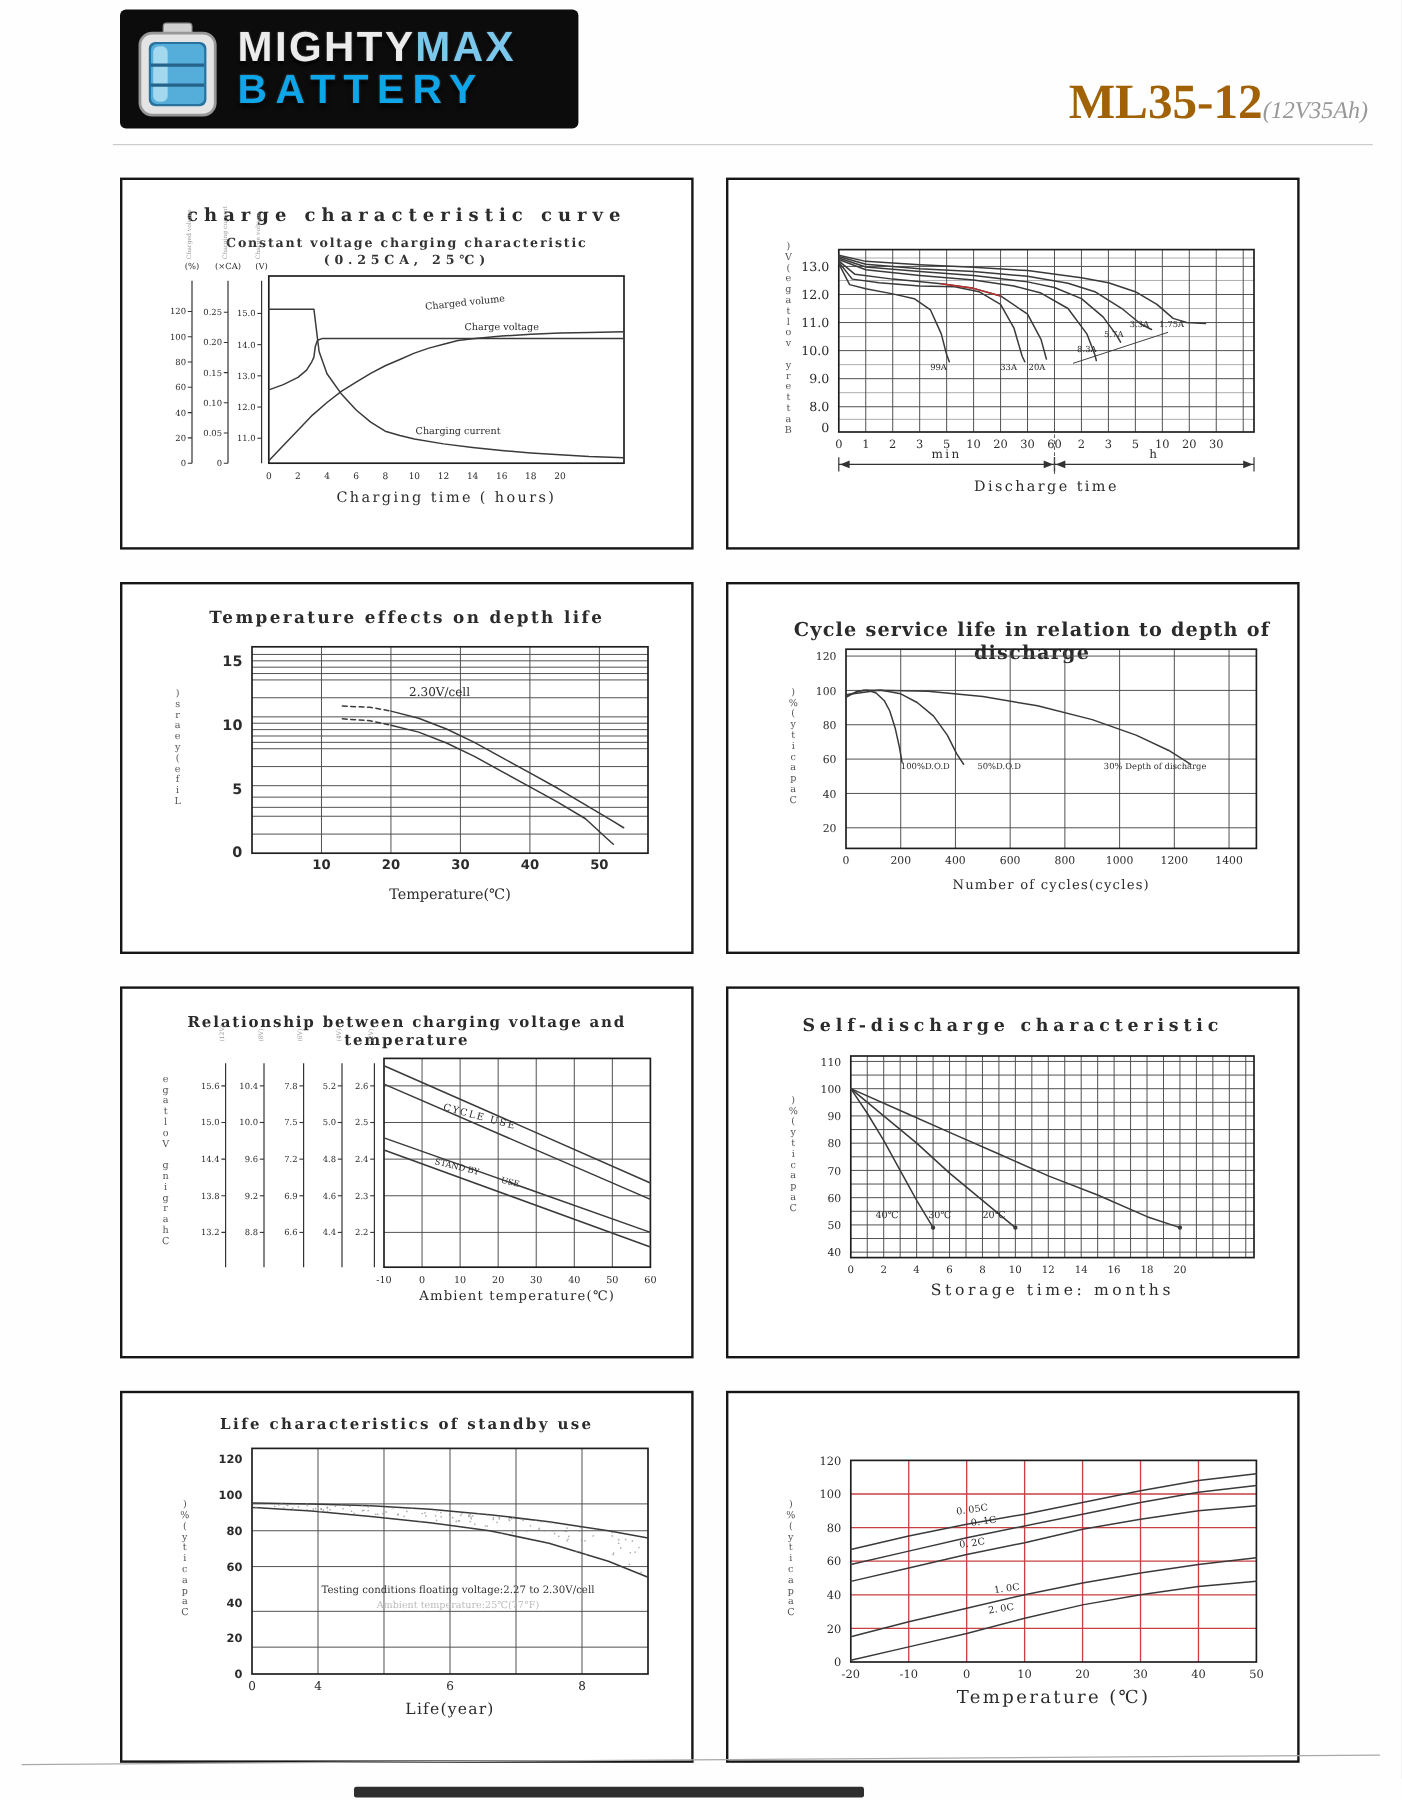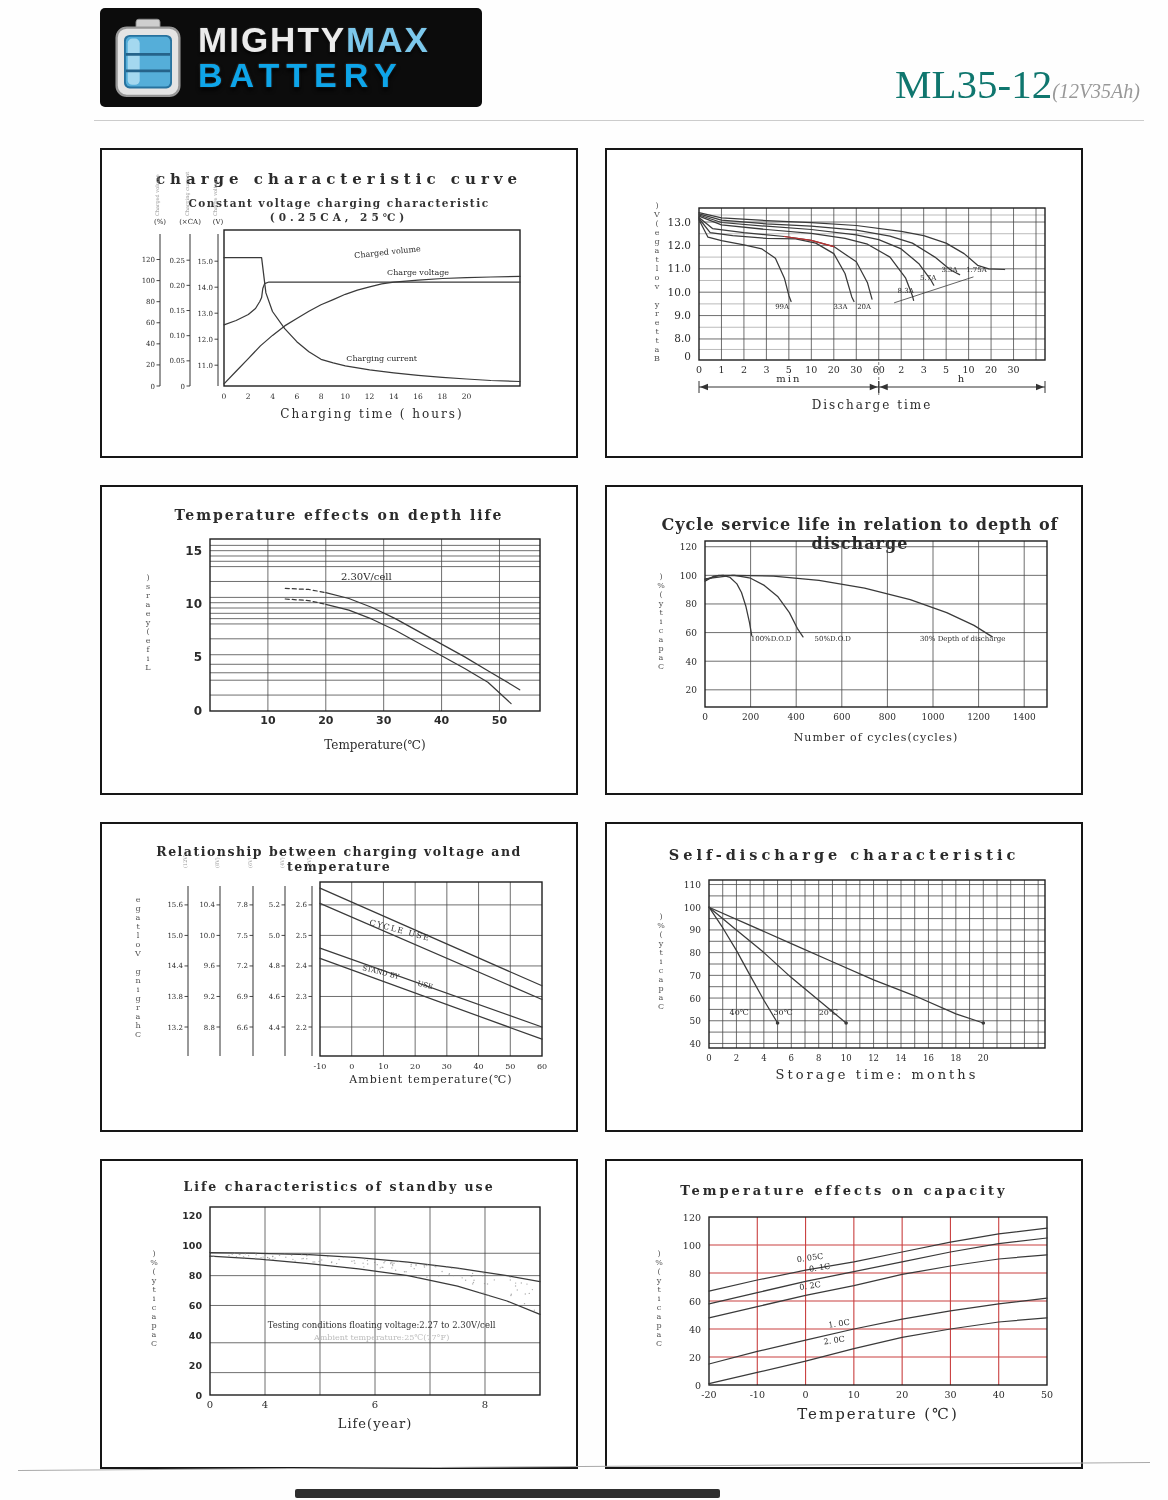--- a/index.html
+++ b/index.html
@@ -6,21 +6,21 @@
   .page{position:relative;width:1168px;height:1500px;background:#fefefe;overflow:hidden;
         font-family:"Liberation Serif",serif;}
   
   .logo{position:absolute;left:100px;top:8px;width:382px;height:99px;background:#0c0c0c;
         border-radius:5px;display:flex;align-items:center;padding:11px 12px;box-sizing:border-box;}
   .logo-text{margin-left:14px;line-height:1.02;font-family:"Liberation Sans",sans-serif;}
   .l1{font-size:35px;font-weight:bold;letter-spacing:2px;color:#ececec;text-shadow:0 2px 3px #000,0 0 2px #555;}
   .l1 .max{color:#7cc8ec;}
   .l2{font-size:34px;font-weight:bold;letter-spacing:7px;color:#0ea5e9;text-shadow:0 3px 4px #000,0 0 2px #666;}
   .model{position:absolute;right:28px;top:60px;text-align:right;white-space:nowrap;}
-  .mname{font-weight:normal;font-size:41px;color:#0f766e;}
+  .mname{font-weight:bold;font-size:41px;color:#a16207;}
   .mcap{font-style:italic;font-size:20px;color:#989898;}
   .hr1{position:absolute;left:94px;right:24px;top:120px;height:1px;background:#cccccc;}
   .hr2{position:absolute;left:18px;right:18px;top:1466px;height:1px;background:#a9a9a9;transform:rotate(-0.4deg);}
   .smudge{position:absolute;left:295px;top:1489px;width:425px;height:9px;background:#171717;border-radius:2px;opacity:.9;}
   
   .charts{position:absolute;left:100px;top:148px;display:grid;grid-template-columns:478px 478px;
           column-gap:84px;row-gap:13px;gap:27px;}
   .panel{width:478px;height:310px;border:2px solid #161616;background:#fff;position:relative;box-sizing:border-box;}
   svg.chart{position:absolute;left:0;top:0;width:474px;height:306px;}
   .ptitle{position:absolute;left:0;right:0;top:16px;text-align:center;color:#2b2b2b;font-weight:600;
@@ -716,21 +716,20 @@
           <text x="52" y="140" text-anchor="middle" font-size="8" fill="#555" font-family="'DejaVu Serif',serif">i</text>
           <text x="52" y="149" text-anchor="middle" font-size="8" fill="#555" font-family="'DejaVu Serif',serif">c</text>
           <text x="52" y="158" text-anchor="middle" font-size="8" fill="#555" font-family="'DejaVu Serif',serif">a</text>
           <text x="52" y="167" text-anchor="middle" font-size="8" fill="#555" font-family="'DejaVu Serif',serif">p</text>
           <text x="52" y="176" text-anchor="middle" font-size="8" fill="#555" font-family="'DejaVu Serif',serif">a</text>
           <text x="52" y="185" text-anchor="middle" font-size="8" fill="#555" font-family="'DejaVu Serif',serif">C</text>
         </svg>
     </section>
 
     <section class="panel p8">
-      <div class="ptitle">Temperature effects on  capacity</div>
       <svg class="chart" viewBox="0 0 474 306">
           <line x1="102" y1="196" x2="440" y2="196" stroke="#c94040" stroke-width="1.1"></line>
           <line x1="102" y1="168" x2="440" y2="168" stroke="#c94040" stroke-width="1.1"></line>
           <line x1="102" y1="140" x2="440" y2="140" stroke="#c94040" stroke-width="1.1"></line>
           <line x1="102" y1="112" x2="440" y2="112" stroke="#c94040" stroke-width="1.1"></line>
           <line x1="102" y1="84" x2="440" y2="84" stroke="#c94040" stroke-width="1.1"></line>
           <line x1="150.28571428571428" y1="56" x2="150.28571428571428" y2="224" stroke="#c94040" stroke-width="1.1"></line>
           <line x1="198.57142857142856" y1="56" x2="198.57142857142856" y2="224" stroke="#c94040" stroke-width="1.1"></line>
           <line x1="246.85714285714286" y1="56" x2="246.85714285714286" y2="224" stroke="#c94040" stroke-width="1.1"></line>
           <line x1="295.1428571428571" y1="56" x2="295.1428571428571" y2="224" stroke="#c94040" stroke-width="1.1"></line>

